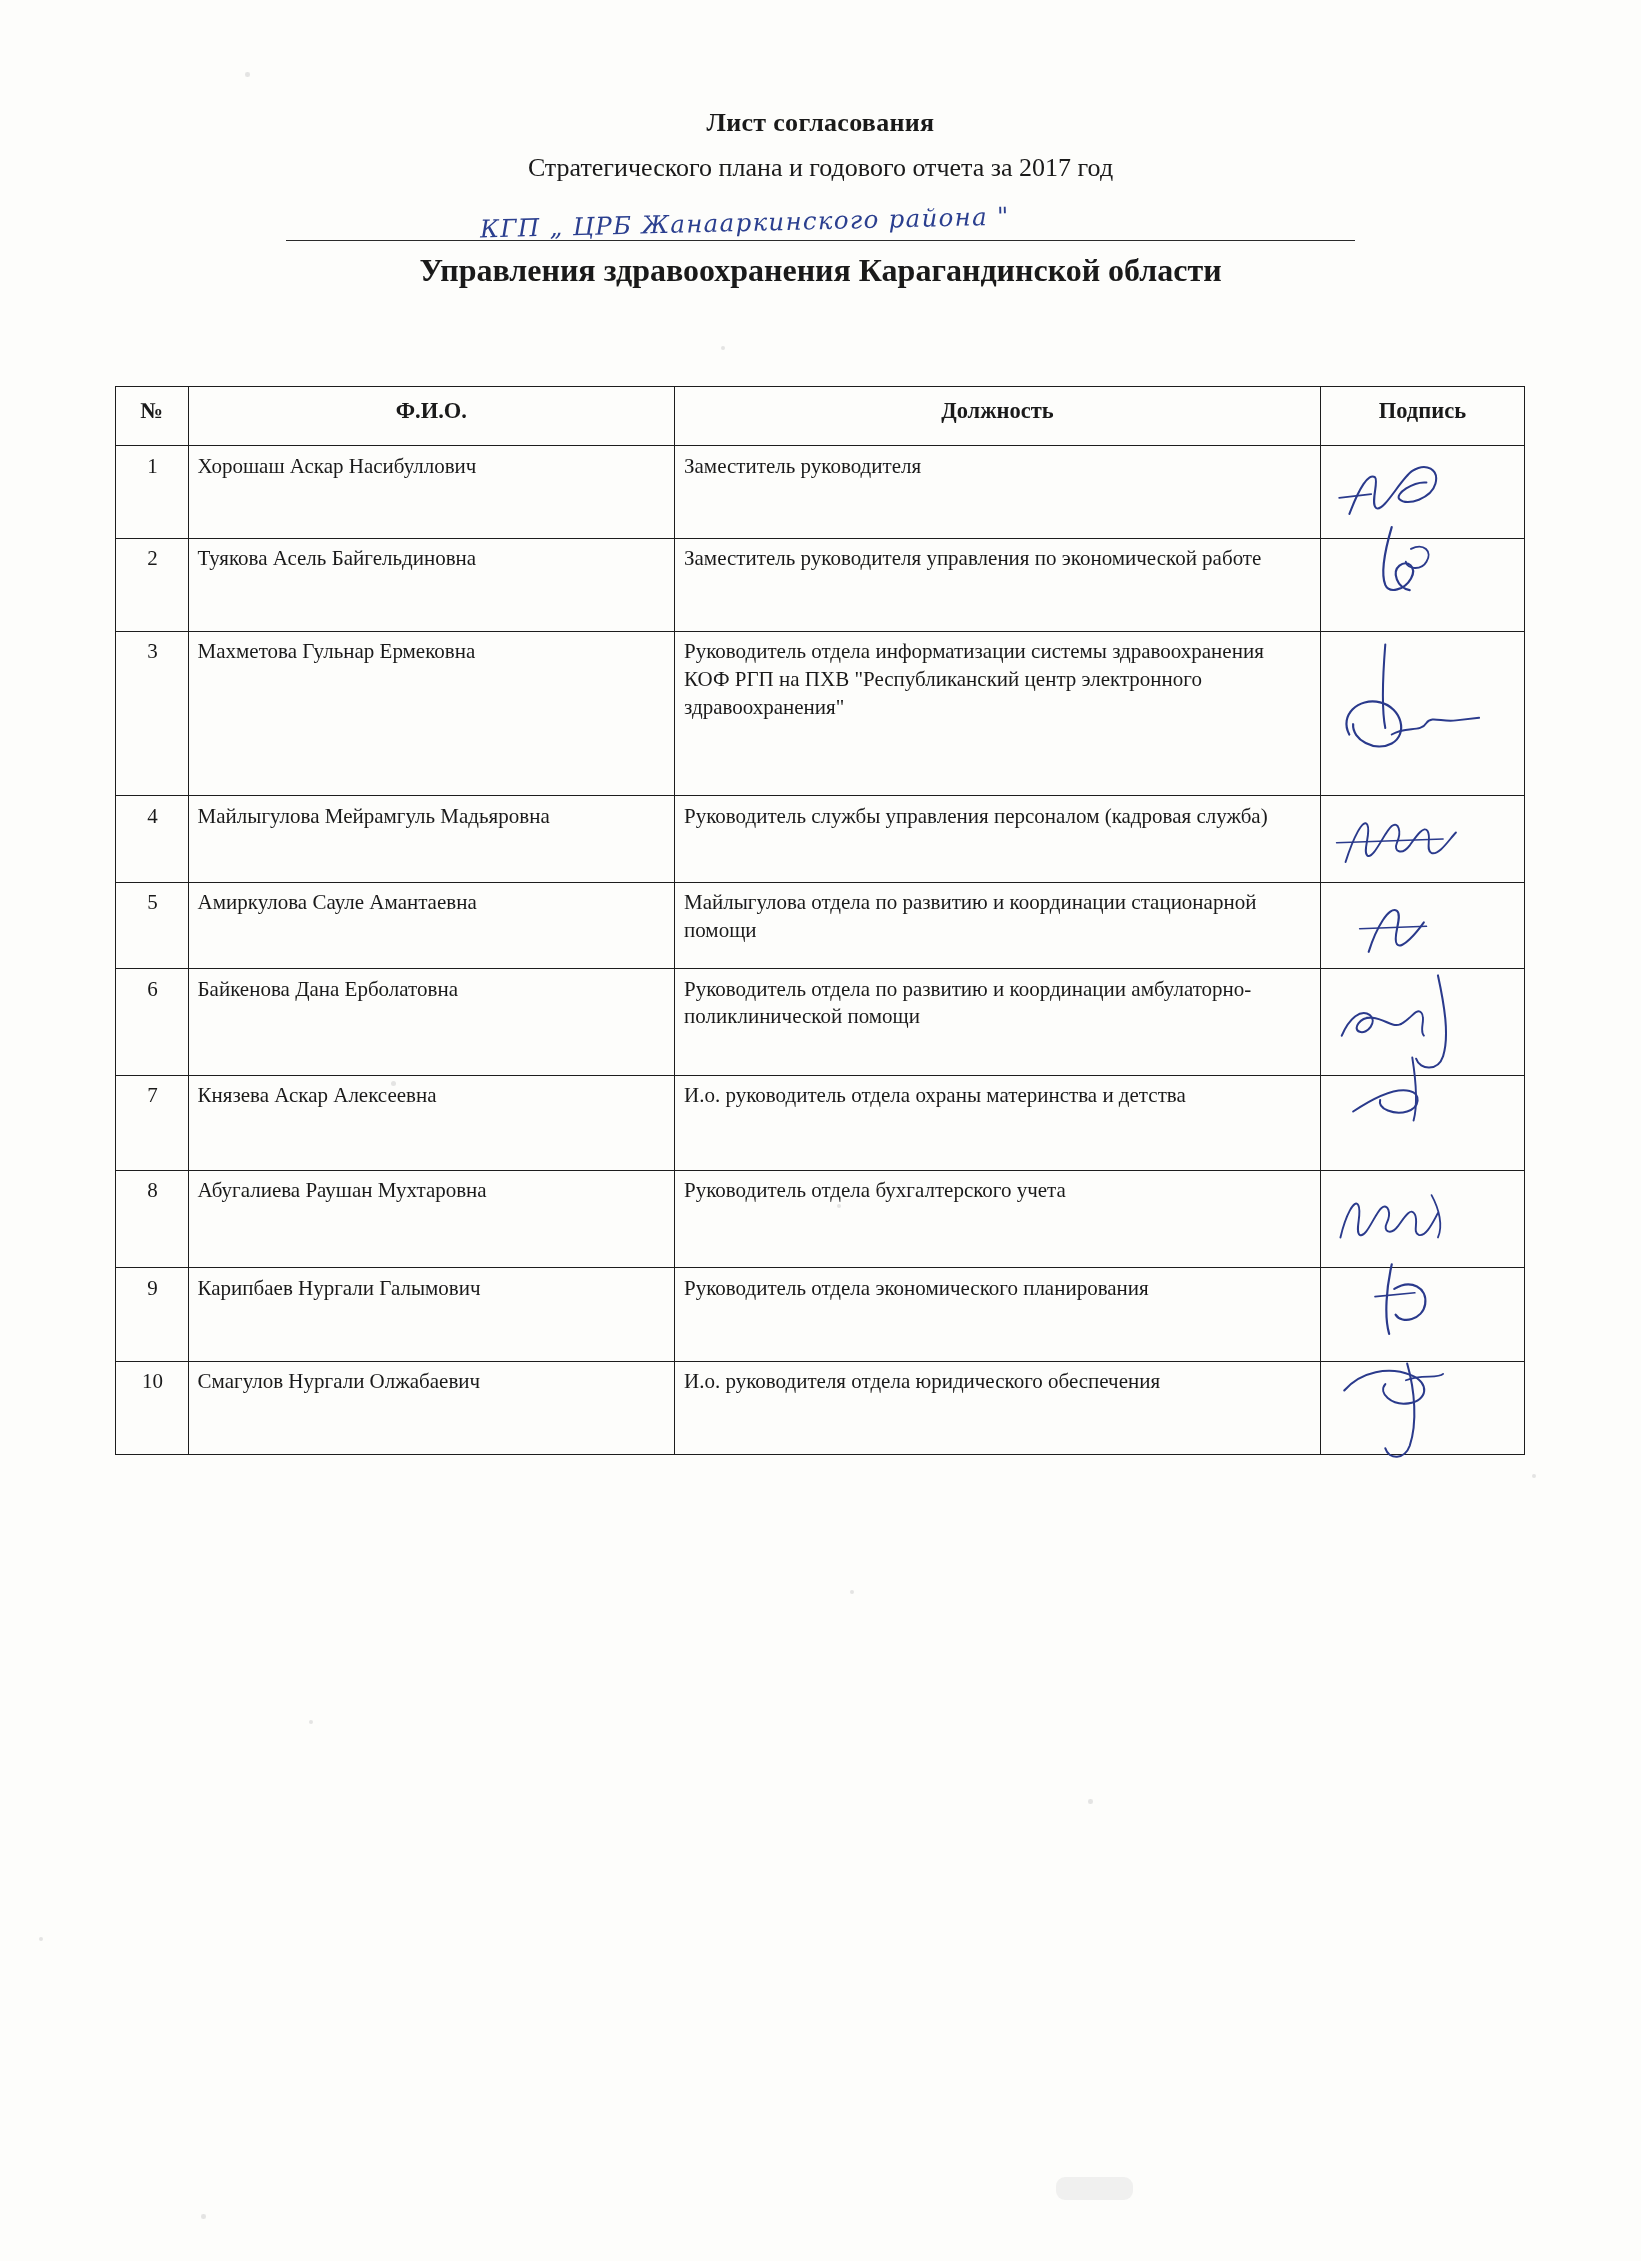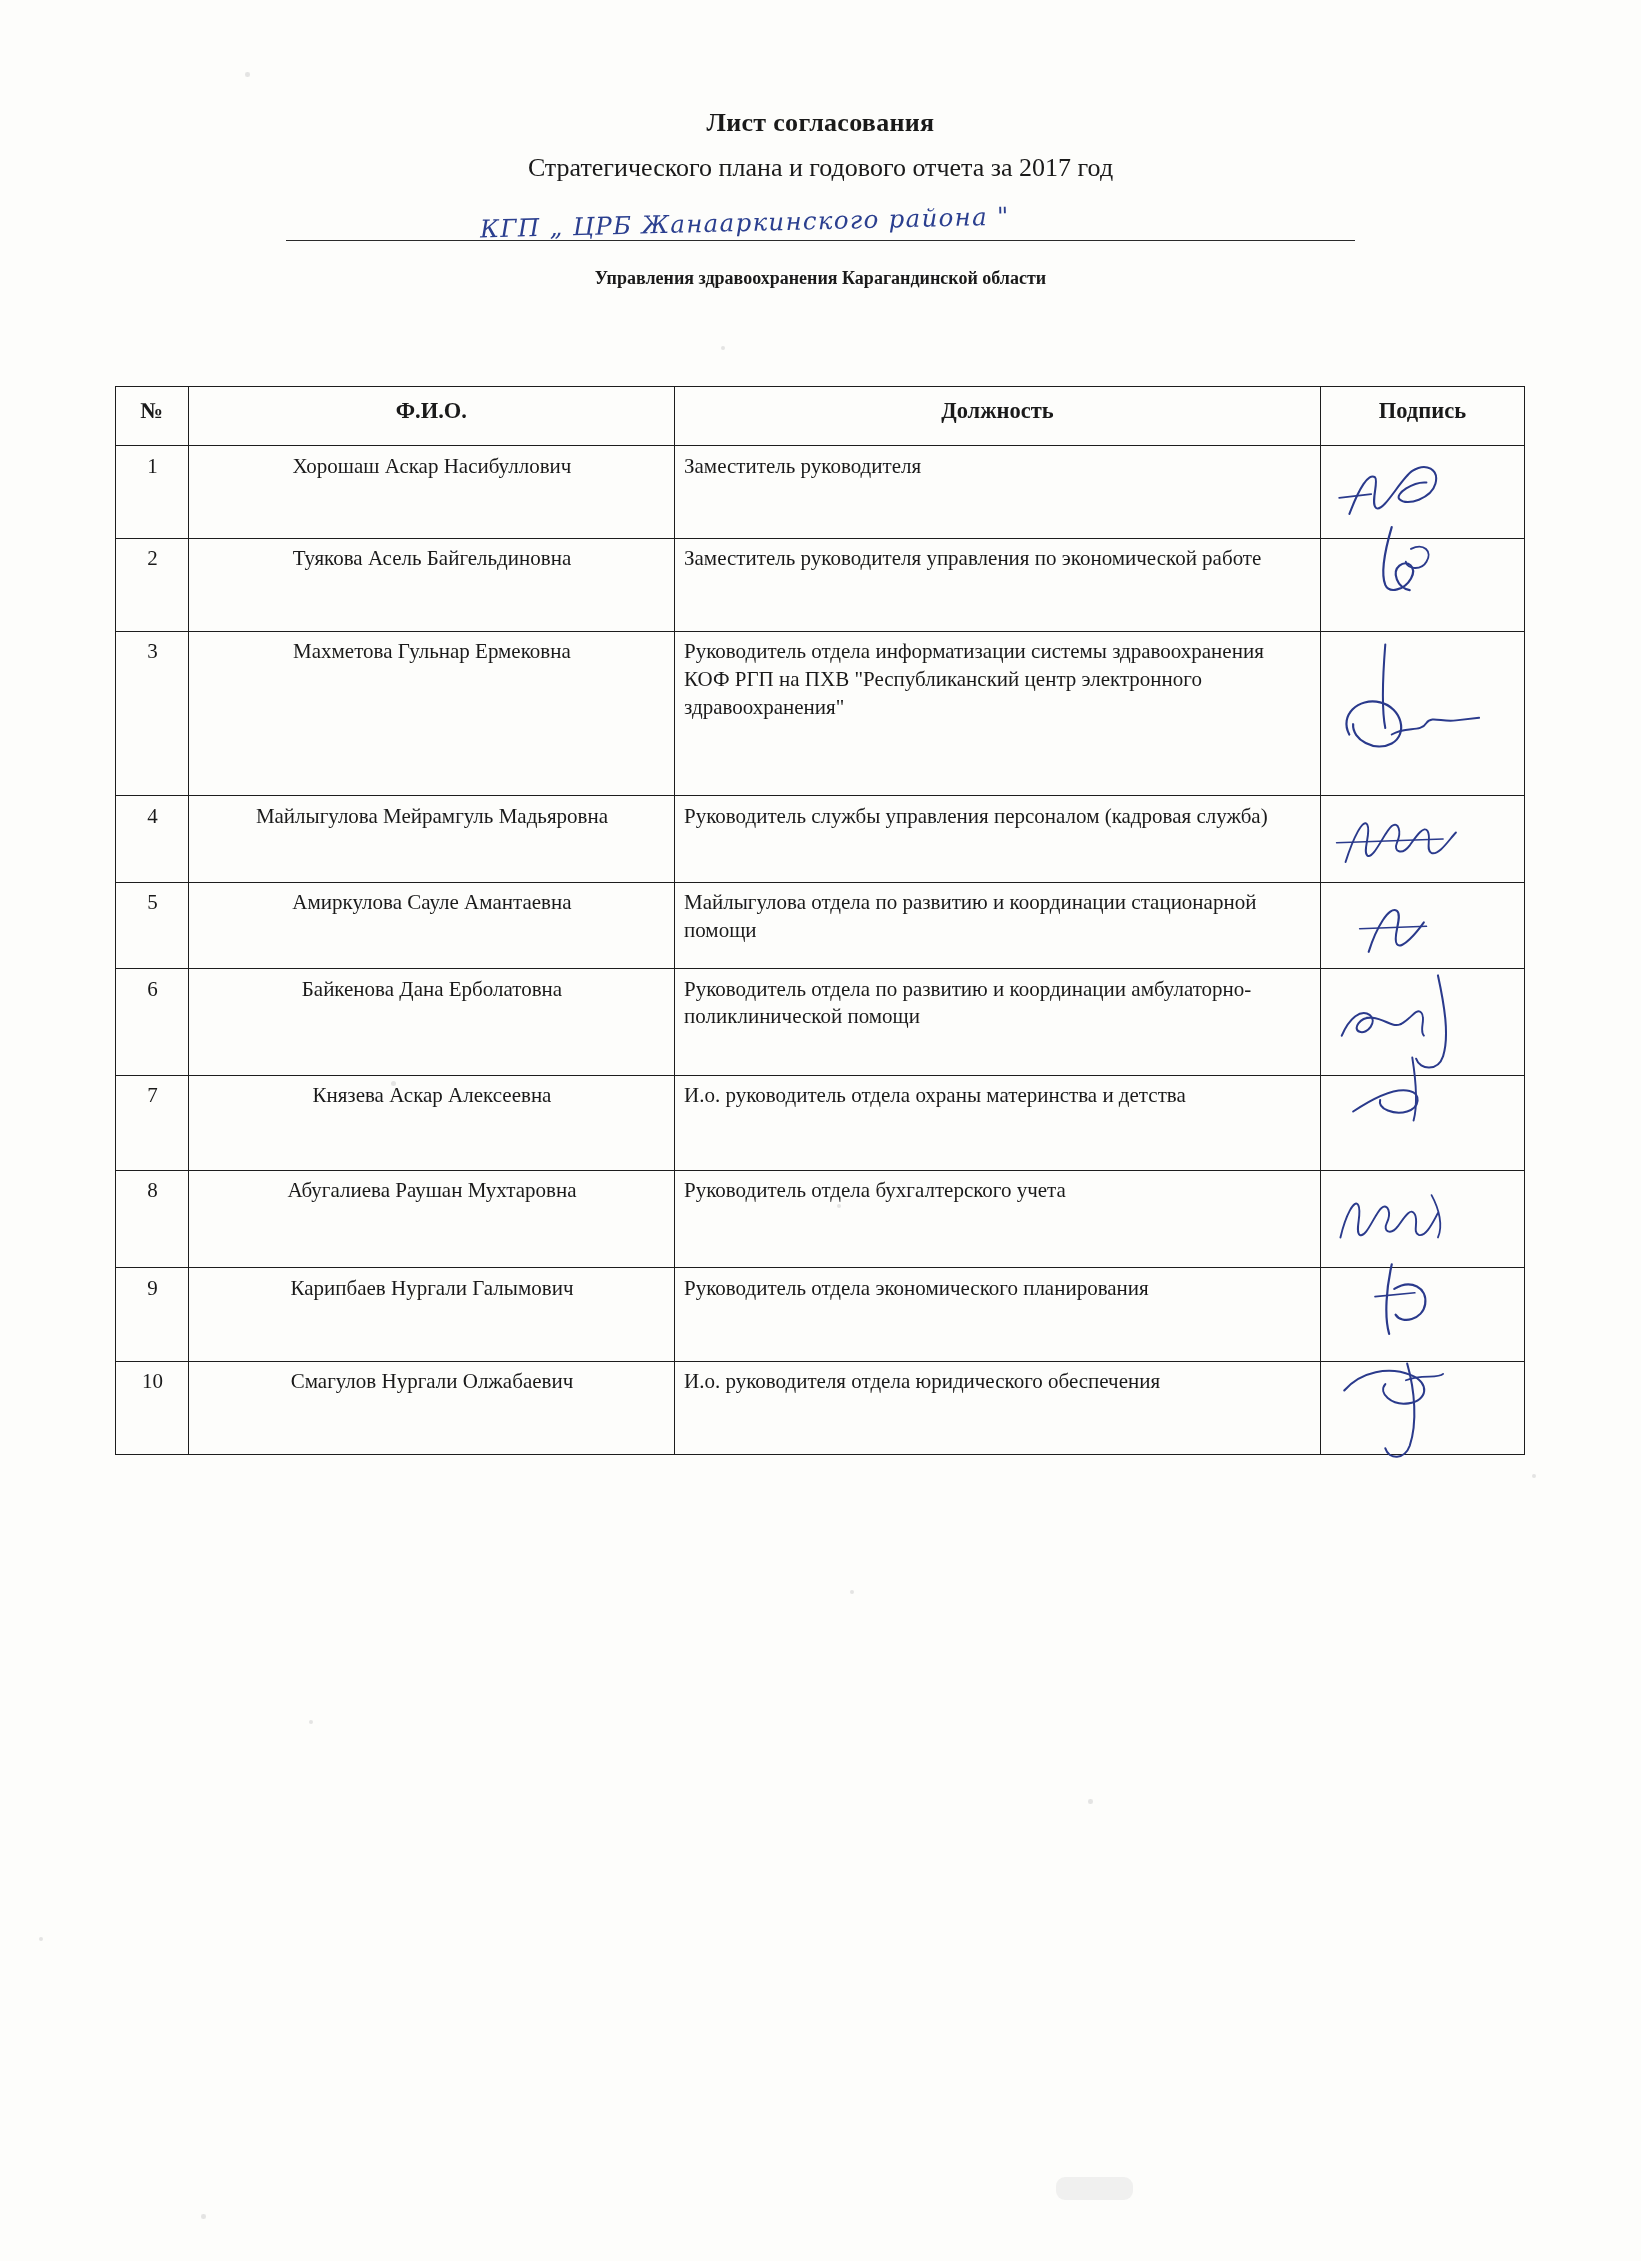--- a/index.html
+++ b/index.html
@@ -64,23 +64,23 @@
     bottom: 7.7px;
     font-family: "DejaVu Serif", serif;
     font-style: italic;
     font-size: 24.5px;
     color: #2b3f8f;
     letter-spacing: 1.3px;
     transform: rotate(-1.4deg);
     white-space: nowrap;
   }
   .title-3 {
-    font-size: 18px;
+    font-size: 32px;
     font-weight: bold;
-    margin-top: 23px;
+    margin-top: 7px;
   }
 
   table.sheet {
     position: absolute;
     top: 386px;
     left: 115px;
     width: 1410px;
     border-collapse: collapse;
     font-size: 21px;
   }
@@ -91,21 +91,21 @@
     line-height: 1.32;
   }
   table.sheet thead th {
     text-align: center;
     font-weight: bold;
     font-size: 22.5px;
     padding: 9px 5.1px 10.3px 5.1px;
     height: 39px;
   }
   .c-num   { width: 57px;  text-align: center; }
-  .c-name  { width: 489px; text-align: center; }
+  .c-name  { width: 489px; }
   .c-post  { width: 657px; }
   .c-sign  { width: 193px; }
 
   td.c-num { text-align: center; padding-left: 0; padding-right: 0; }
 
   
   tr.r1 td { height: 76px; }
   tr.r2 td { height: 77px; }
   tr.r3 td { height: 148px; }
   tr.r4 td { height: 70px; }

